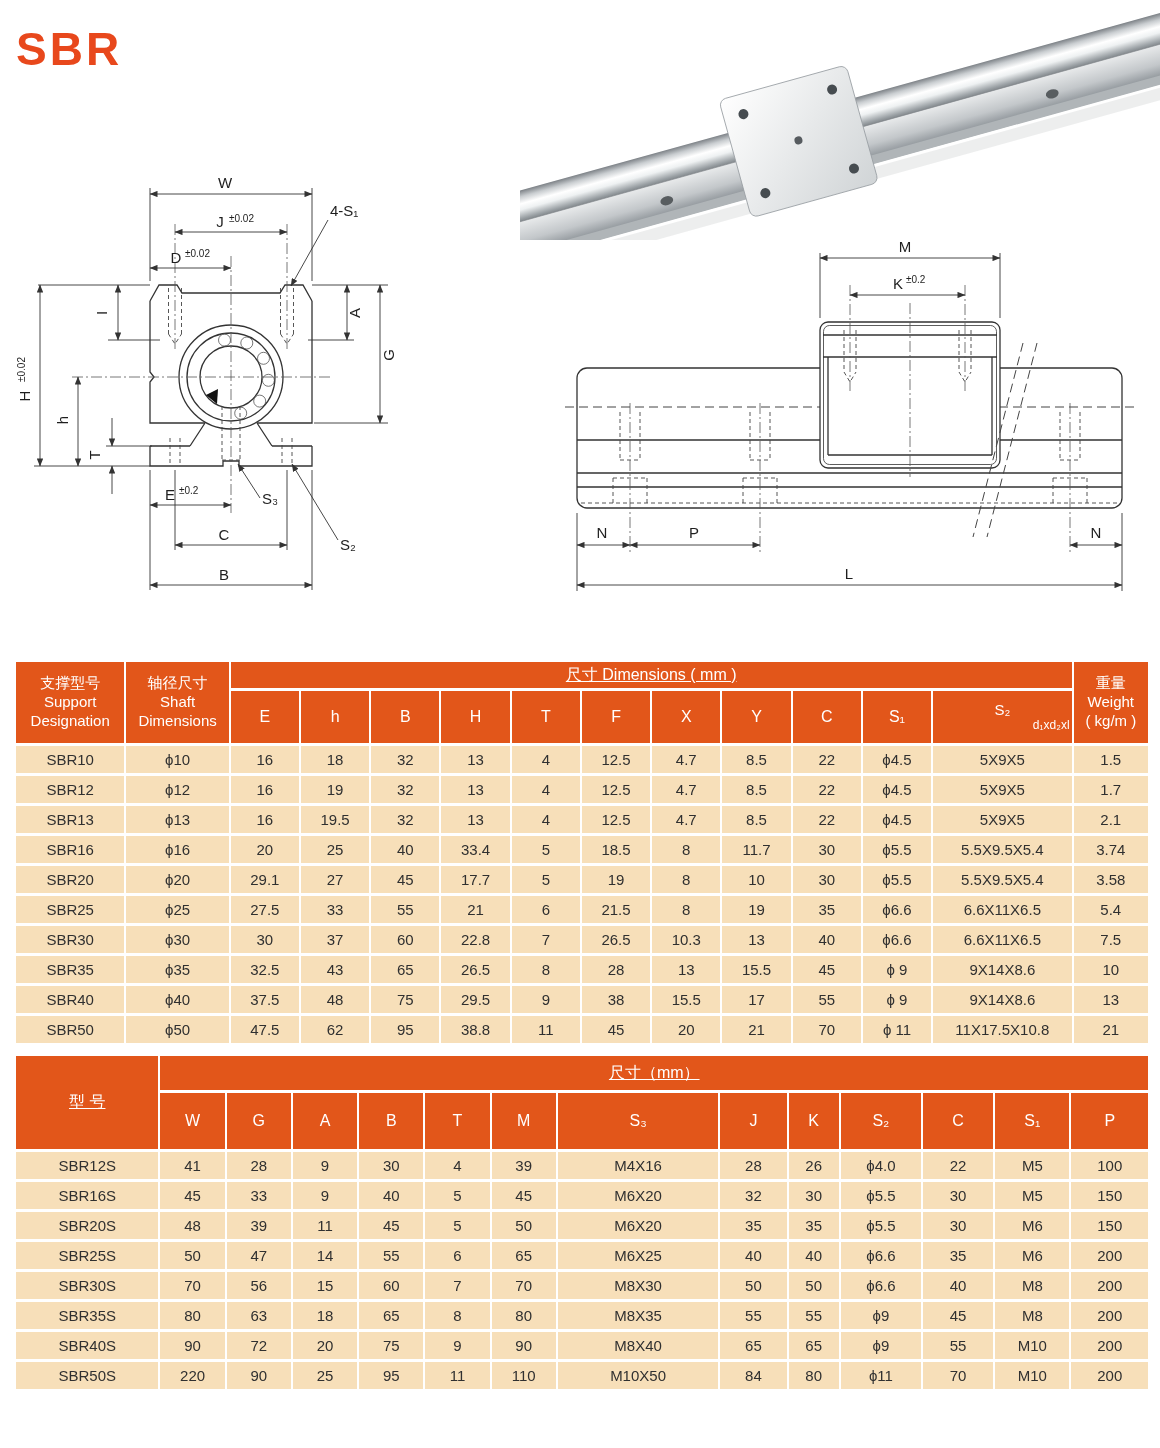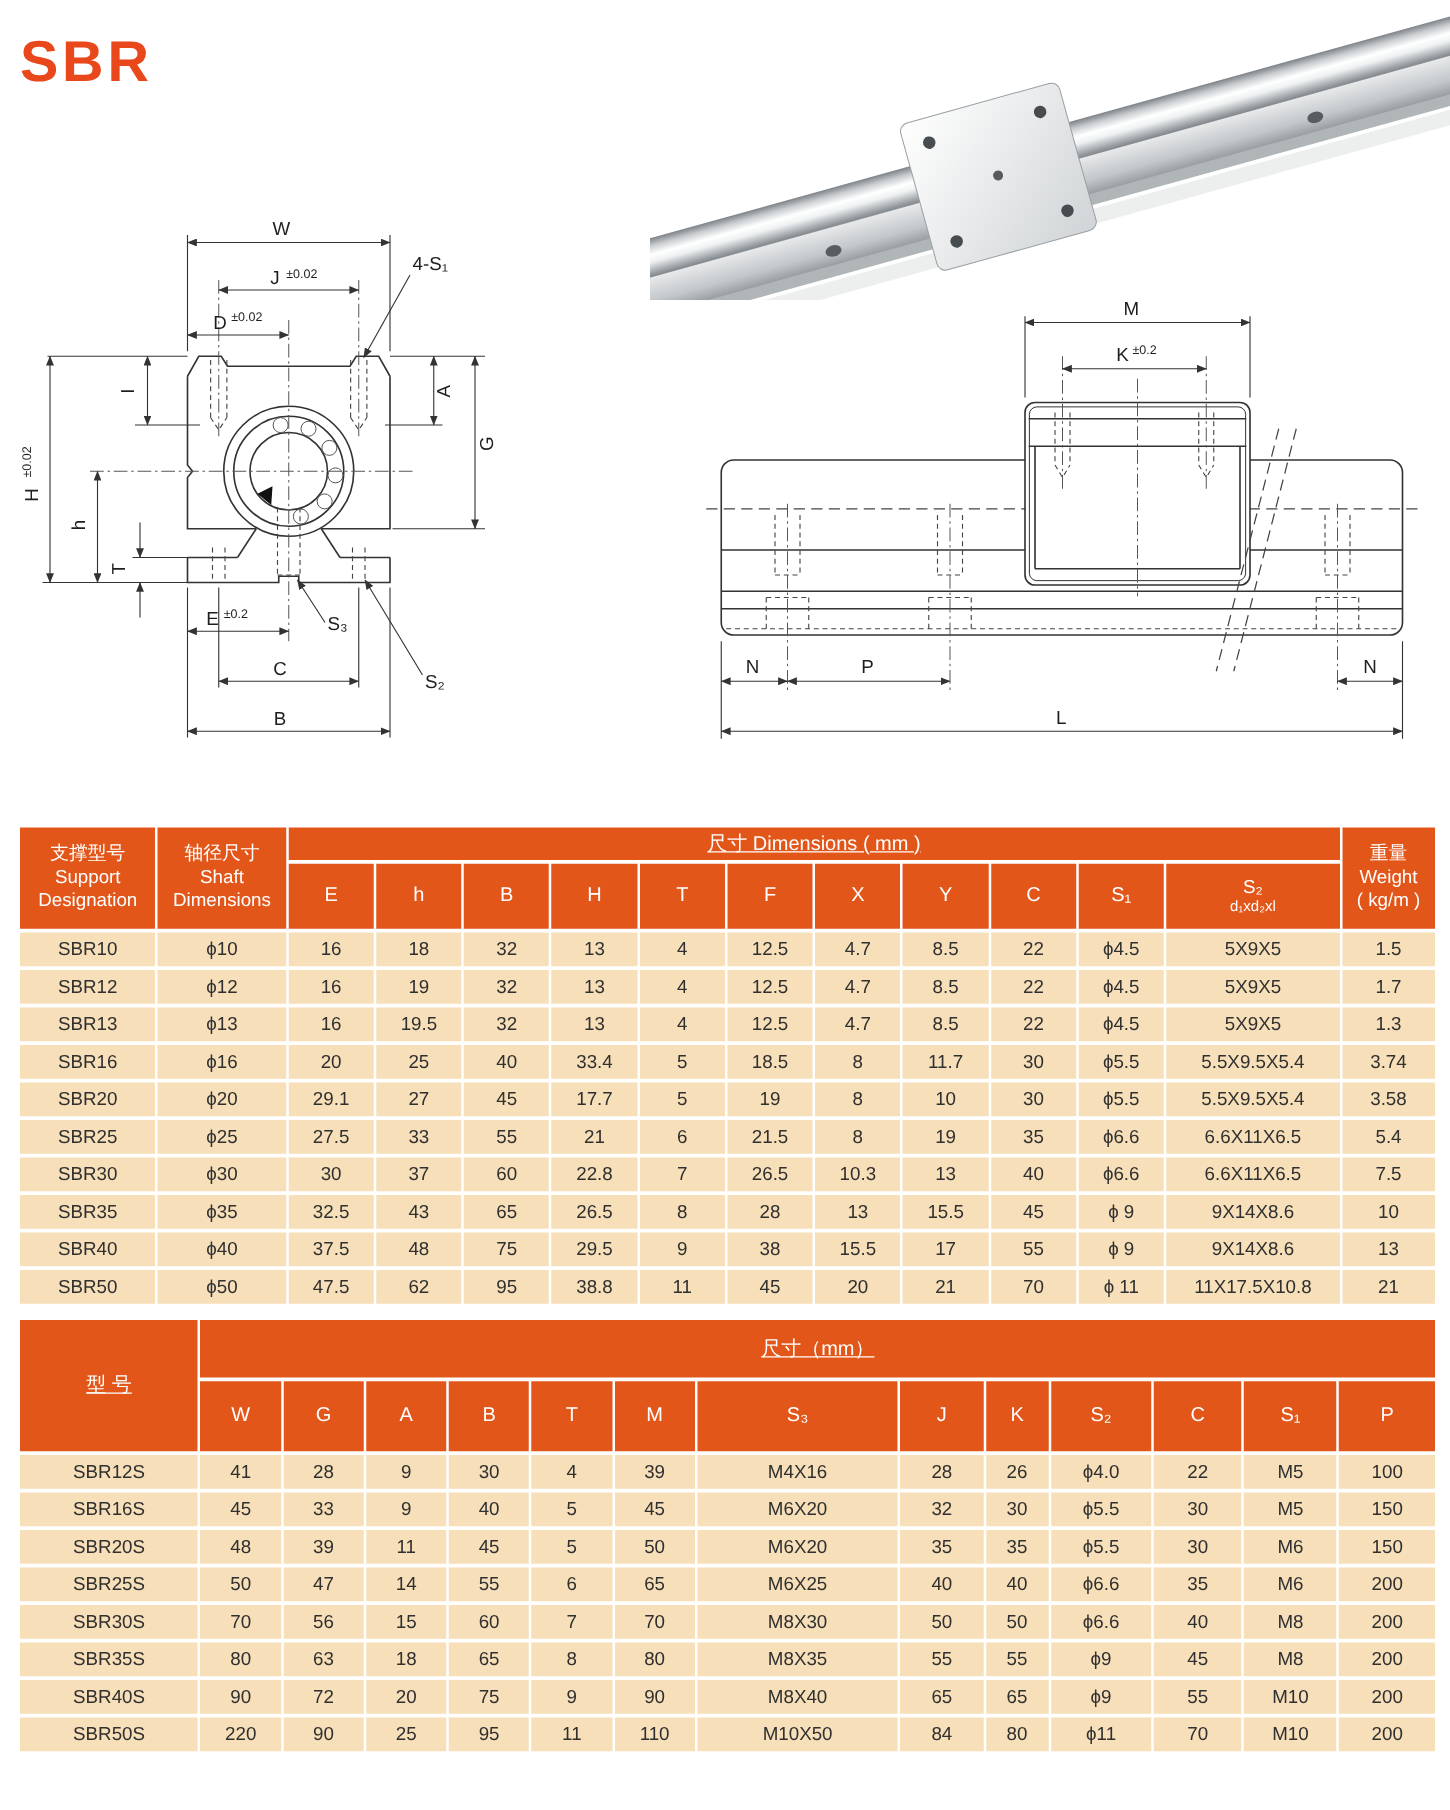--- a/index.html
+++ b/index.html
@@ -11,26 +11,26 @@
   table.spec{position:absolute;left:14px;border-collapse:separate;border-spacing:2px 3px;
              table-layout:fixed;width:1136px;}
   table.spec th{background:#e2561a;color:#ffffff;font-weight:normal;text-align:center;
                 vertical-align:middle;padding:0 2px;}
   table.spec td{background:#f7dfb9;color:#303030;text-align:center;vertical-align:middle;
                 font-size:15px;height:27px;padding:0 1px;overflow:hidden;white-space:nowrap;}
   .pre{white-space:pre-line;font-size:15px;line-height:1.25;}
   .band{font-size:16px;text-decoration:underline;}
   .sub{font-size:16px;}
   .s2main{display:block;font-size:15px;line-height:1.1;}
-  .s2sub{display:block;font-size:12px;line-height:1.1;}
+  .s2sub{display:block;font-size:12px;line-height:1.1;text-align:right;}
   #t1{top:659px;}
   #t1 tr.bandrow th{height:26px;}
   #t1 tr.subrow th{height:52px;}
   #t2{top:1053px;}
-  #t2 tr.bandrow th{height:46px;}
+  #t2 tr.bandrow th{height:34px;}
   #t2 tr.subrow th{height:56px;}
   
   .otl{fill:none;stroke:#333;stroke-width:1.3;}
   .thin{fill:none;stroke:#555;stroke-width:.8;}
   .dash{fill:none;stroke:#444;stroke-width:.9;stroke-dasharray:4 3;}
   .ldash{fill:none;stroke:#444;stroke-width:1;stroke-dasharray:9 5;}
   .cline{fill:none;stroke:#555;stroke-width:.8;stroke-dasharray:11 3 2 3;}
   .dim{fill:none;stroke:#333;stroke-width:.9;}
   .lbl{font:15px "Liberation Sans",sans-serif;fill:#1e1e1e;}
   .lbls{font:10px "Liberation Sans",sans-serif;fill:#1e1e1e;}
@@ -311,21 +311,21 @@
           <td>19.5</td>
           <td>32</td>
           <td>13</td>
           <td>4</td>
           <td>12.5</td>
           <td>4.7</td>
           <td>8.5</td>
           <td>22</td>
           <td>ϕ4.5</td>
           <td>5X9X5</td>
-          <td>1.3</td>
+          <td>2.1</td>
         </tr>
         <tr>
           <td>SBR16</td>
           <td>ϕ16</td>
           <td>20</td>
           <td>25</td>
           <td>40</td>
           <td>33.4</td>
           <td>5</td>
           <td>18.5</td>

